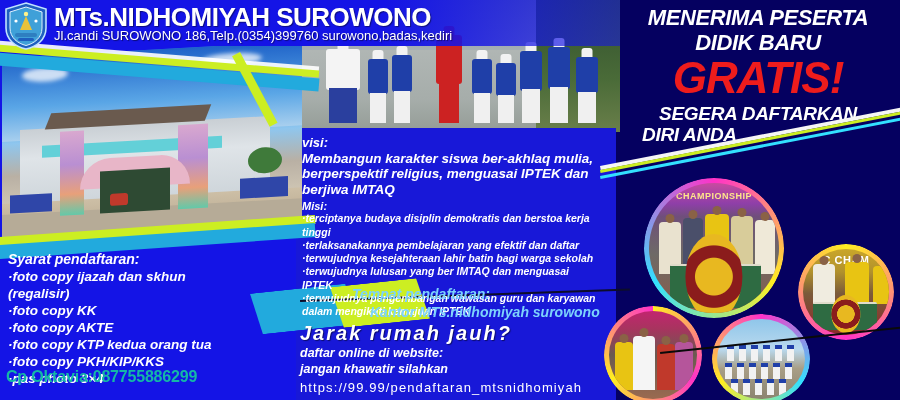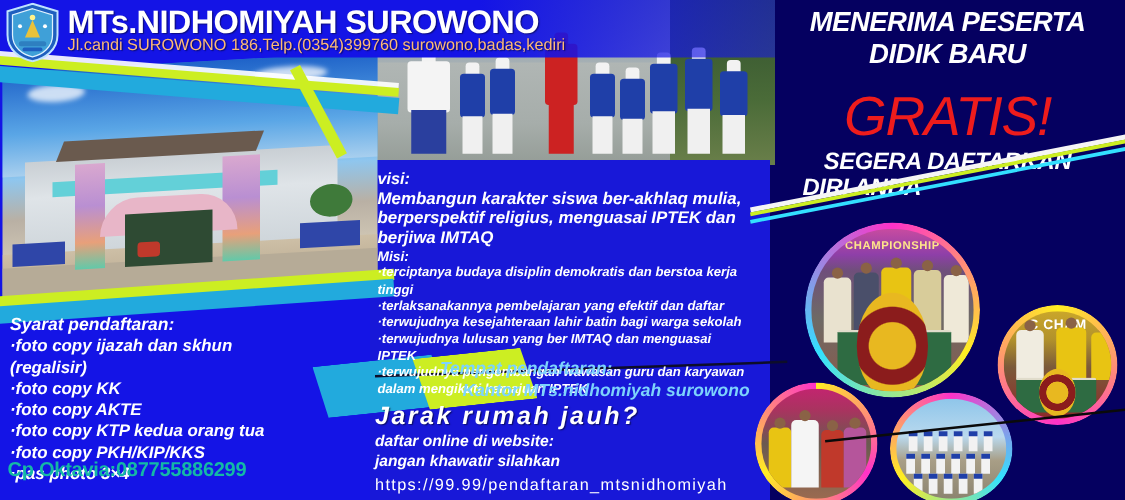--- a/index.html
+++ b/index.html
@@ -101,27 +101,27 @@
   .s8{left:600px;top:176px;width:330px;height:3px;background:#33e0ff;transform:rotate(-11deg);transform-origin:left top;}
   .s9{left:660px;top:352px;width:260px;height:2px;background:#0a0a0a;transform:rotate(-6deg);transform-origin:left top;}
   .s10{left:300px;top:300px;width:330px;height:2px;background:#0d0d2a;transform:rotate(-2deg);transform-origin:left top;}
 
   
   .logo{position:absolute;left:4px;top:2px;width:44px;height:48px;}
   .shield{width:100%;height:100%;}
 
   .sch-title{position:absolute;left:54px;top:2px;font-size:26px;font-weight:bold;color:#fff;
     letter-spacing:-0.5px;white-space:nowrap;text-shadow:1px 1px 1px rgba(0,0,0,.45);}
-  .sch-addr{position:absolute;left:54px;top:28px;font-size:13px;color:#fdba74;white-space:nowrap;
+  .sch-addr{position:absolute;left:54px;top:28px;font-size:13px;color:#ffffff;white-space:nowrap;
     text-shadow:1px 1px 1px rgba(0,0,0,.5);}
 
   .right-text{position:absolute;left:616px;top:6px;width:284px;text-align:center;color:#fff;}
   .rt1{font-size:22px;font-weight:bold;font-style:italic;letter-spacing:-.4px;line-height:1.05;}
   .rt2{font-size:22px;font-weight:bold;font-style:italic;letter-spacing:-.4px;line-height:1.05;margin-top:2px;}
-  .rt-gratis{font-size:44px;font-weight:normal;font-style:italic;color:#EE1C1C;line-height:1;margin-top:18px;letter-spacing:-1px;}
+  .rt-gratis{font-size:44px;font-weight:bold;font-style:italic;color:#EE1C1C;line-height:1;margin-top:2px;letter-spacing:-1px;}
   .rt3{font-size:19px;font-weight:bold;font-style:italic;line-height:1.1;margin-top:4px;letter-spacing:-.3px;}
   .rt4{font-size:19px;font-weight:bold;font-style:italic;line-height:1.1;text-align:left;padding-left:26px;letter-spacing:-.3px;}
 
   .visi-block{position:absolute;left:302px;top:136px;width:300px;color:#fff;font-style:italic;}
   .visi-label{font-size:13px;font-weight:bold;line-height:1.12;}
   .visi-body{font-size:13.5px;font-weight:bold;line-height:1.18;}
   .misi-label{font-size:11px;font-weight:bold;margin-top:2px;line-height:1.1;}
   .misi-list{font-size:10.5px;font-weight:bold;line-height:1.26;margin:0;padding:0;list-style:none;}
 
   .syarat{position:absolute;left:8px;top:250px;width:270px;color:#fff;font-style:italic;}

